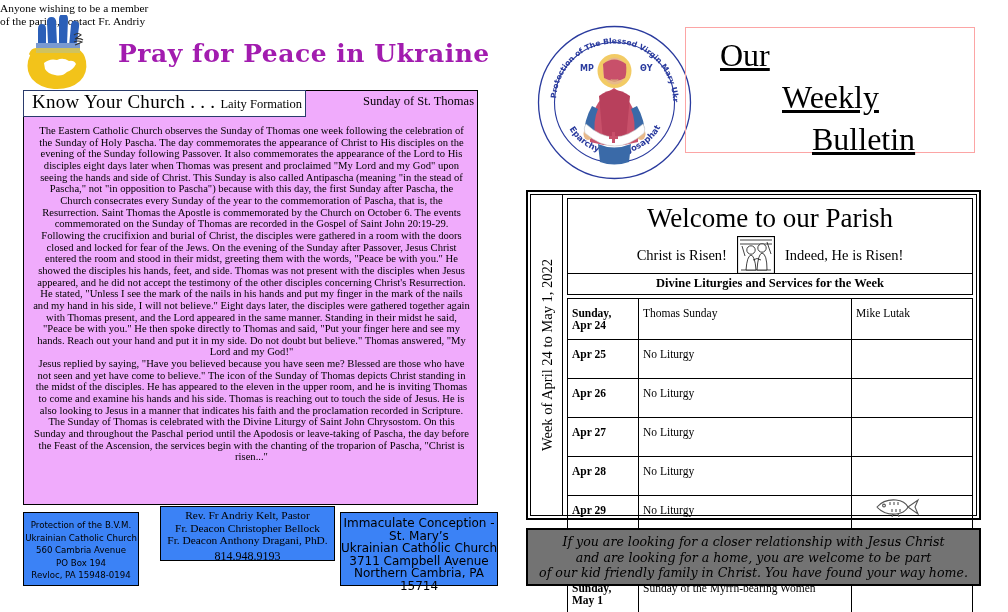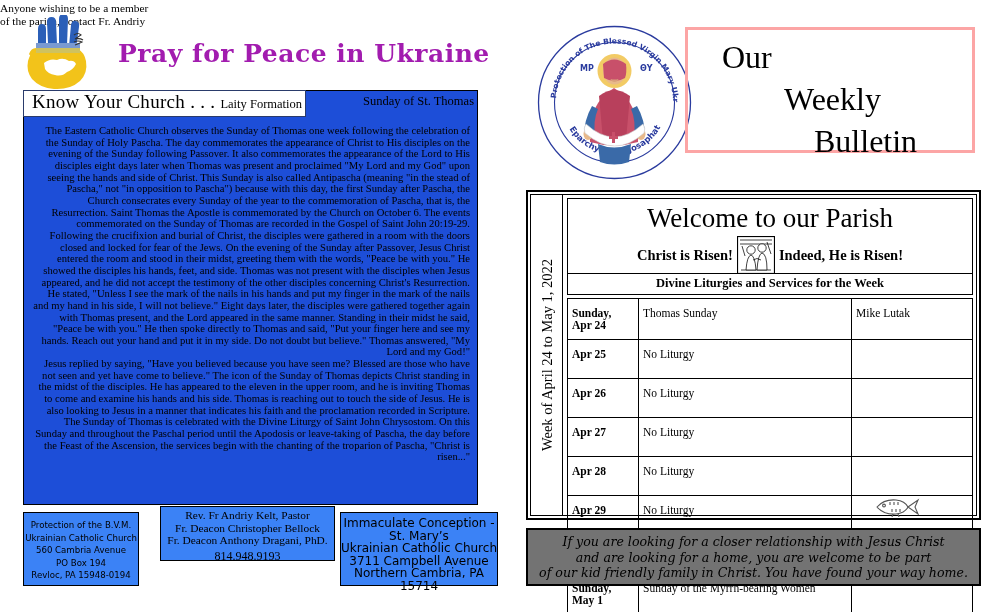--- a/index.html
+++ b/index.html
@@ -47,21 +47,21 @@
     white-space: nowrap;
   }
 
   
   #article-frame {
     position: absolute;
     left: 23px; top: 90px;
     width: 455px; height: 415px;
     border: 1px solid #000;
     box-sizing: border-box;
-    background: #1d4ed8;
+    background: #f0abfc;
   }
   #kyc-box {
     position: absolute;
     left: -1px; top: -1px;
     width: 283px; height: 27px;
     border: 1px solid #2a3b6b;
     box-sizing: border-box;
     display: flex;
     align-items: baseline;
     padding-left: 8px;
@@ -81,21 +81,21 @@
     width: 150px;
     text-align: right;
     font-size: 12.5px;
   }
   #article-body {
     position: absolute;
     left: 9px; top: 34px;
     width: 437px;
     font-size: 10.6px;
     line-height: 11.65px;
-    text-align: right;
+    text-align: center;
     white-space: pre-line;
   }
 
   
   .info-box {
     position: absolute;
     border: 1px solid #000;
     box-sizing: border-box;
     text-align: center;
     background: #3b82f6;
@@ -144,23 +144,24 @@
     position: absolute;
     left: 32px; top: 24px;
     width: 157px; height: 157px;
   }
   #seal svg { display: block; }
 
   #masthead-box {
     position: absolute;
     left: 181px; top: 27px;
     width: 290px; height: 126px;
-    border: 3px solid #fca5a5;
+    border: 1px solid #fca5a5;
     box-sizing: border-box;
     background: transparent;
+    text-decoration: underline;
   }
   #masthead-text {
     font-family: "Liberation Serif", serif;
     font-size: 32px;
     line-height: 42px;
     padding-top: 6px;
     padding-left: 34px;
   }
   #mh2 { padding-left: 62px; }
   #mh3 { padding-left: 92px; }
@@ -213,22 +214,21 @@
     text-align: center;
     font-size: 27px;
     line-height: 34px;
     padding-top: 2px;
   }
   #risen-row {
     display: flex;
     align-items: center;
     justify-content: center;
     margin-top: 1px;
-    gap: 4px;
-    font-weight: bold;
+    gap: 10px;
   }
   #risen-row span { font-size: 14.5px; }
   #risen-icon {
     width: 38px; height: 38px;
     flex: 0 0 auto;
   }
 
   #services-header {
     border: 1px solid #000;
     border-top: none;

